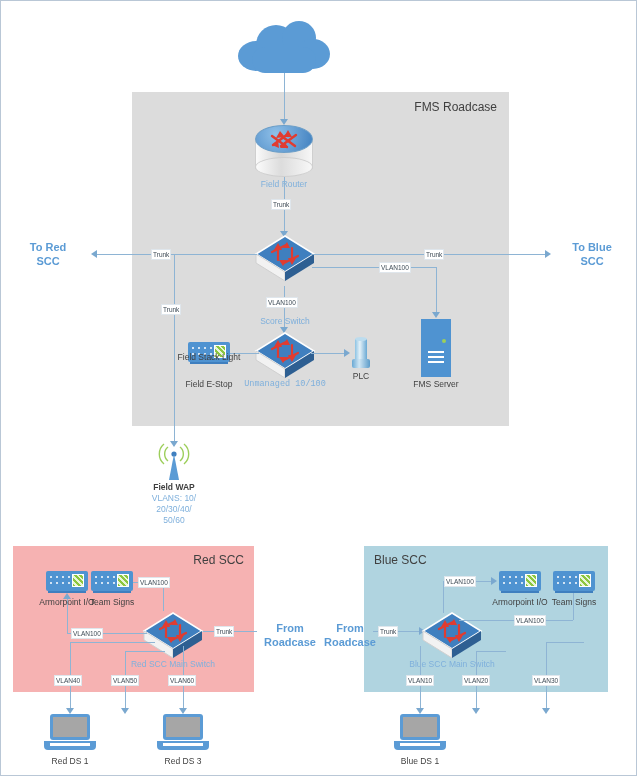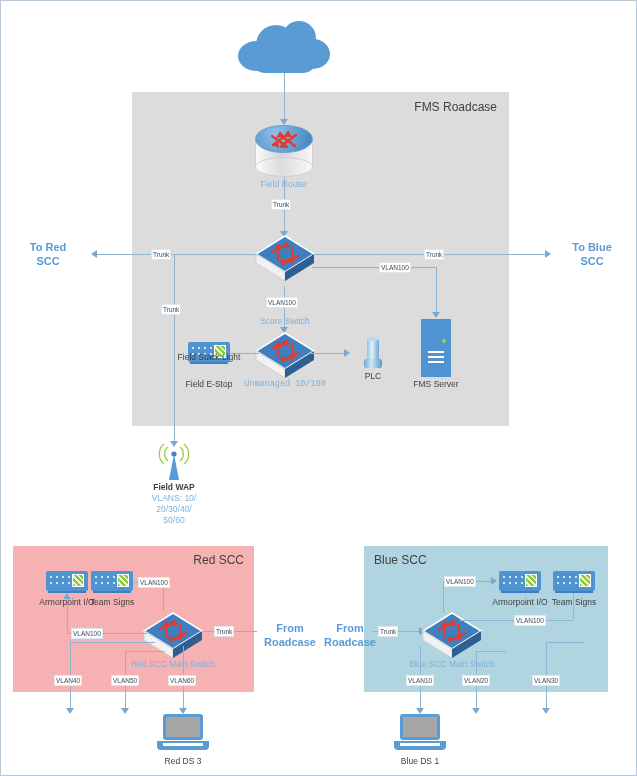--- a/index.html
+++ b/index.html
@@ -244,21 +244,21 @@
       <div class="grn"></div>
       <div class="foot"></div>
     </div>
     <div class="ncap" style="top:10px;">Field Stack Light</div>
     <div class="ncap" style="top:37px;">Field E-Stop</div>
   </div>
 
   <div class="ln lnh" style="left:310px;top:352px;width:33px;"></div>
   <div class="arrow ar-r" style="left:343px;top:348px;"></div>
 
-  <div class="node" style="left:351px;top:338px;margin-left:12px;">
+  <div class="node" style="left:351px;top:338px;">
     <div class="plc">
       <div class="cyl"></div>
         <div class="base"></div>
         <div class="cap"></div>
     </div>
     <div class="ncap" style="top:32px;">PLC</div>
   </div>
 
   <div class="node" style="left:155px;top:441px;">
     <div class="wap">
@@ -363,20 +363,31 @@
 
   <div class="ln lnh" style="left:124px;top:650px;width:40px;"></div>
   <div class="ln lnv" style="left:124px;top:650px;height:60px;"></div>
   <div class="elabel" style="left:110px;top:674px;">VLAN50</div>
   <div class="arrow ar-d" style="left:120px;top:707px;"></div>
 
   <div class="ln lnv" style="left:182px;top:645px;height:65px;"></div>
   <div class="elabel" style="left:167px;top:674px;">VLAN60</div>
   <div class="arrow ar-d" style="left:178px;top:707px;"></div>
 
+  <div class="node" style="left:43px;top:713px;">
+    <div class="laptop">
+        <div class="scr">
+          <i></i>
+        </div>
+        <div class="base">
+          <i></i>
+        </div>
+      </div>
+    <div class="ncap" style="top:42px;">Red DS 1</div>
+  </div>
   <div class="node" style="left:156px;top:713px;">
     <div class="laptop">
         <div class="scr">
           <i></i>
         </div>
         <div class="base">
           <i></i>
         </div>
       </div>
     <div class="ncap" style="top:42px;">Red DS 3</div>

